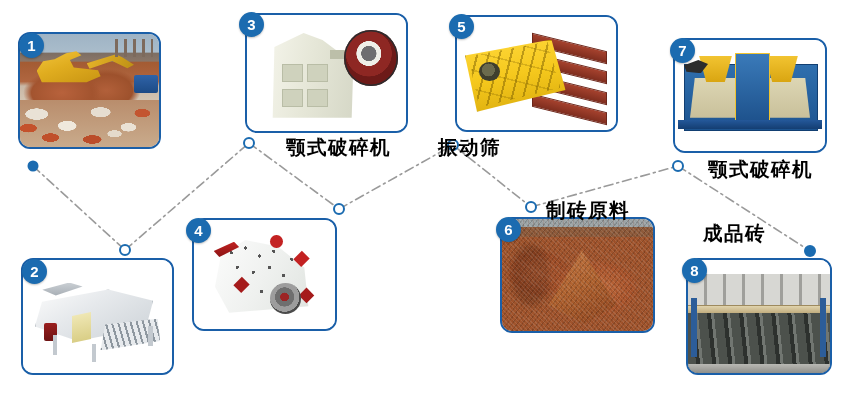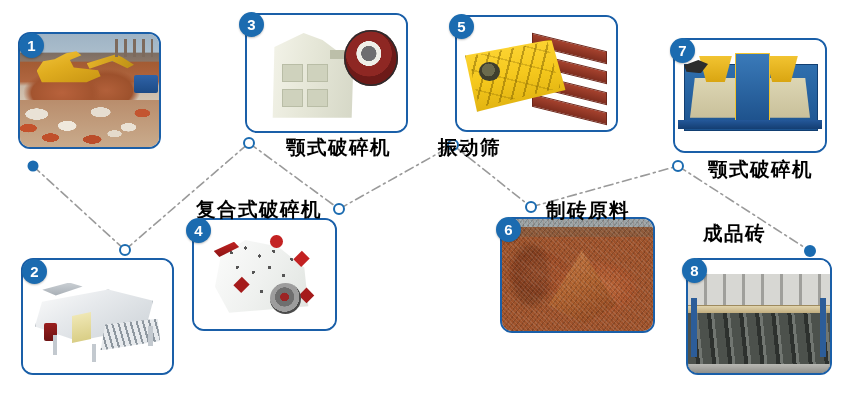--- a/index.html
+++ b/index.html
@@ -290,21 +290,20 @@
         <div class="specks"></div>
       <div class="red1"></div>
         <div class="red2"></div>
         <div class="red3"></div>
       <div class="red4"></div>
         <div class="red5"></div>
         <div class="rotor"></div>
     </div>
   </div>
   <div class="badge" style="left:186px;top:218px;">4</div>
-  <div class="label" style="left:196px;top:196px;">复合式破碎机</div>
 
   <div class="card" style="left:455px;top:15px;width:163px;height:117px;">
     <div class="photo p5">
       <div class="deck d1"></div>
         <div class="deck d2"></div>
       <div class="deck d3"></div>
         <div class="deck d4"></div>
       <div class="ybody"></div>
         <div class="dots"></div>
         <div class="mot"></div>

